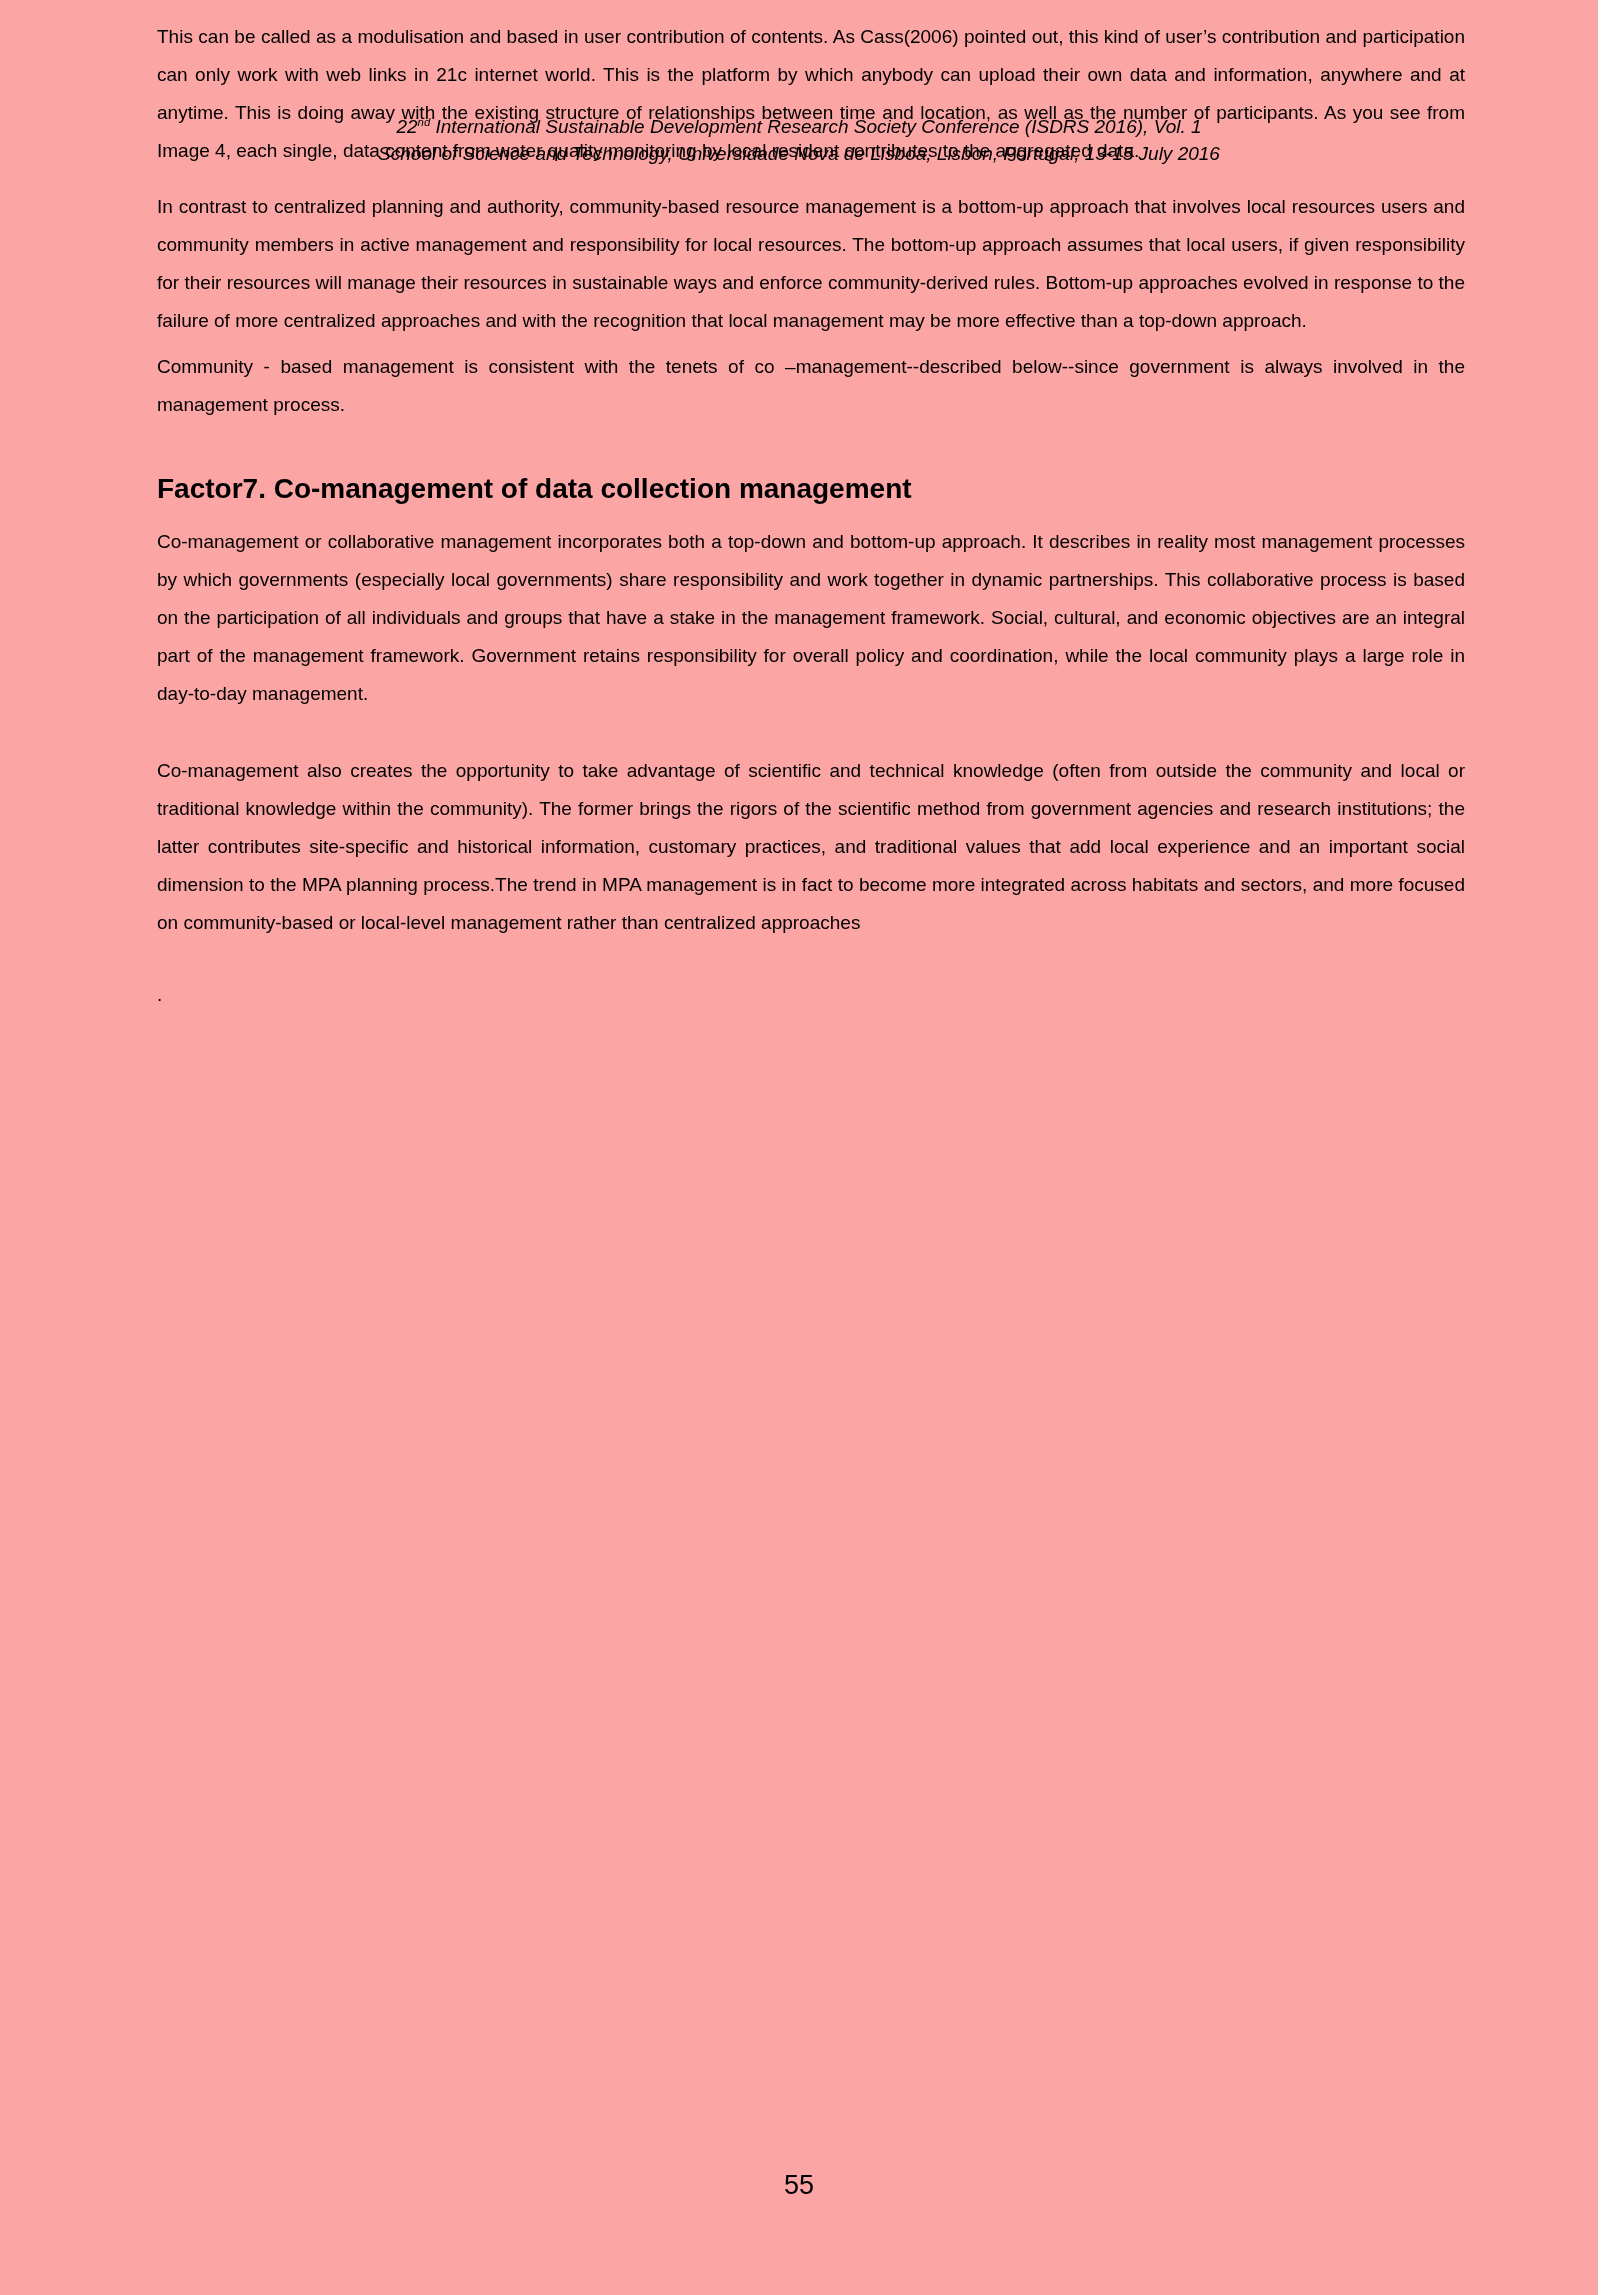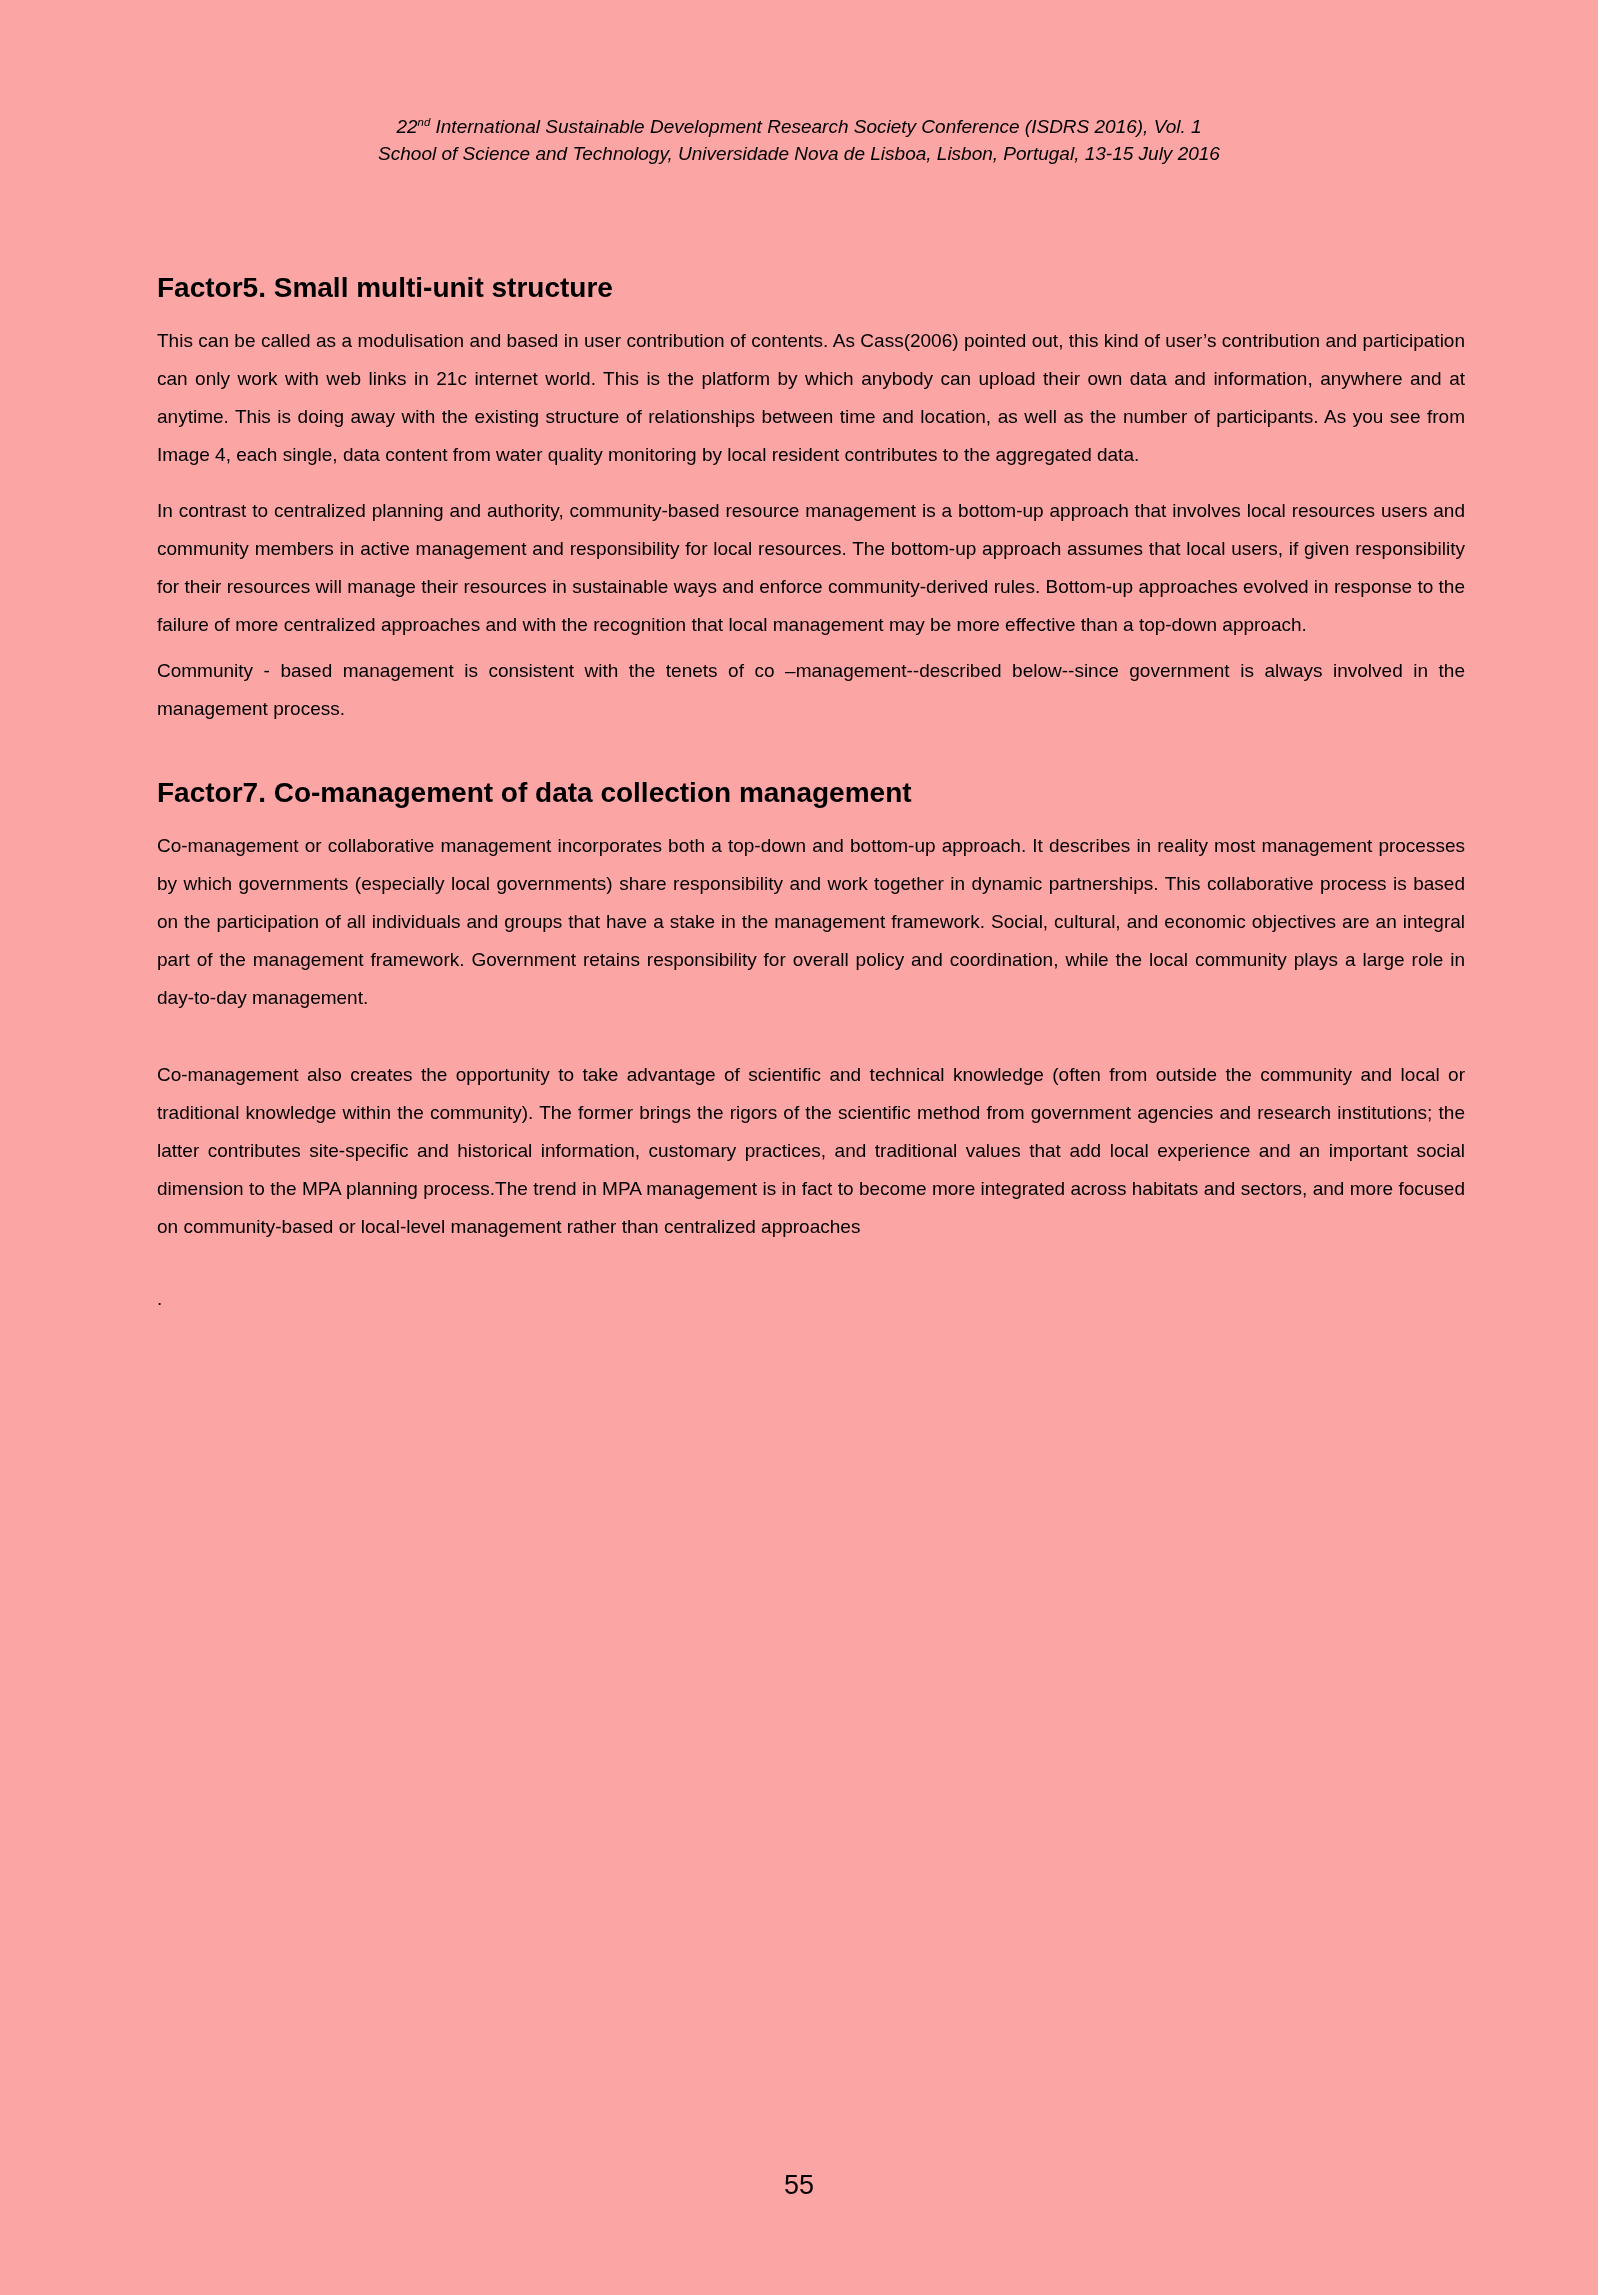--- a/index.html
+++ b/index.html
@@ -81,21 +81,20 @@
 <div class="page">
 
   <header class="doc-header">
     <div><span>22</span><sup>nd</sup><span> International Sustainable Development Research Society Conference (ISDRS 2016), Vol. 1</span></div>
     <div>School of Science and Technology, Universidade Nova de Lisboa, Lisbon, Portugal, 13-15 July 2016</div>
   </header>
 
   <main class="doc-body">
 
     <section>
-      <h2 class="heading h-f5">Factor5. Small multi-unit structure</h2>
       <p class="para">This can be called as a modulisation and based in user contribution of contents. As Cass(2006) pointed out, this kind of user’s contribution and participation can only work with web links in 21c internet world. This is the platform by which anybody can upload their own data and information, anywhere and at anytime. This is doing away with the existing structure of relationships between time and location, as well as the number of participants. As you see from Image 4, each single, data content from water quality monitoring by local resident contributes to the aggregated data.</p>
     </section>
 
     <section>
       <p class="para">In contrast to centralized planning and authority, community-based resource management is a bottom-up approach that involves local resources users and community members in active management and responsibility for local resources. The bottom-up approach assumes that local users, if given responsibility for their resources will manage their resources in sustainable ways and enforce community-derived rules. Bottom-up approaches evolved in response to the failure of more centralized approaches and with the recognition that local management may be more effective than a top-down approach.</p>
       <p class="para para-tight">Community - based management is consistent with the tenets of co –management--described below--since government is always involved in the management process.</p>
     </section>
 
     <section>
       <h2 class="heading h-f7">Factor7. Co-management of data collection management</h2>

